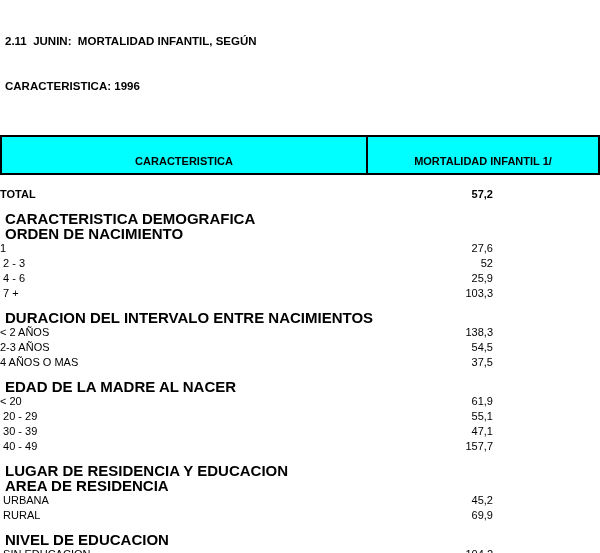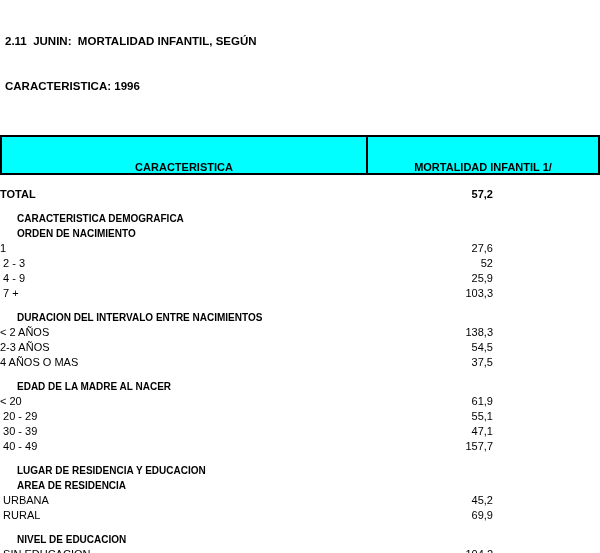--- a/index.html
+++ b/index.html
@@ -16,34 +16,34 @@
   }
   .thead {
     margin-top: 11px;
     display: flex;
     width: 596px; height: 36px;
     border: 2px solid #000;
   }
   .th {
     display: flex; align-items: flex-end; justify-content: center;
     font-weight: bold; font-size: 11px;
-    box-sizing: border-box;
+    padding-bottom: 6px; box-sizing: border-box;
   }
   .th-left  { width: 366px; border-right: 2px solid #000; }
   .th-right { flex: 1; }
   .row { display: flex; height: 15px; line-height: 15px; font-size: 11px; }
   .lbl { flex: 1; white-space: pre; overflow: hidden; }
   .val { width: 120px; text-align: right; margin-right: 107px; white-space: pre; }
   .bold { font-weight: bold; }
   .total-row { margin-top: 12px; }
   .section { margin-top: 9px; }
   .sec-heading {
     height: 15px; line-height: 15px;
-    font-weight: bold; font-size: 10px;
-    padding-left: 17px; white-space: pre;
+    font-weight: bold; font-size: 15px;
+    padding-left: 5px; white-space: pre;
   }
 </style>
 </head>
 <body>
 
 <div class="page">
 
   <div class="title-block">
     <div>2.11  JUNIN:  MORTALIDAD INFANTIL, SEGÚN</div>
     <div>CARACTERISTICA: 1996</div>
@@ -65,21 +65,21 @@
         <div class="sec-heading">ORDEN DE NACIMIENTO</div>
         <div class="row">
           <span class="lbl">1</span>
           <span class="val">27,6</span>
         </div>
         <div class="row">
           <span class="lbl"> 2 - 3</span>
           <span class="val">52</span>
         </div>
         <div class="row">
-          <span class="lbl"> 4 - 9</span>
+          <span class="lbl"> 4 - 6</span>
           <span class="val">25,9</span>
         </div>
         <div class="row">
           <span class="lbl"> 7 +</span>
           <span class="val">103,3</span>
         </div>
       </div>
       <div class="section">
         <div class="sec-heading">DURACION DEL INTERVALO ENTRE NACIMIENTOS</div>
         <div class="row">

